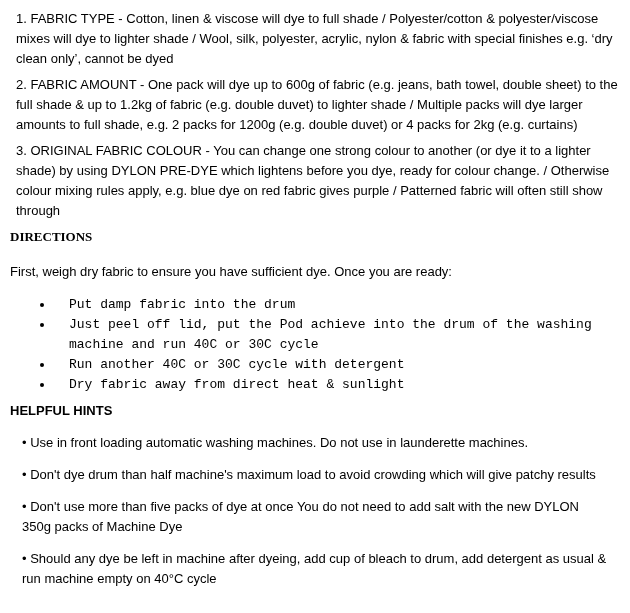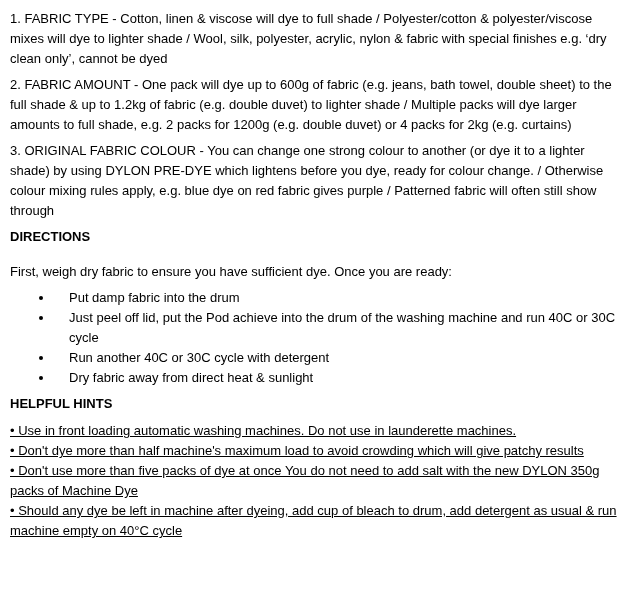--- a/index.html
+++ b/index.html
@@ -17,44 +17,45 @@
   .doc {
     padding: 9px 9px 0 10px;
     width: 630px;
   }
   .h {
     font-weight: 700;
     margin: 0 0 11px 0;
   }
   .h-directions {
     margin: 5px 0 15px 0;
+    font-family: Liberation Serif, serif;
   }
   .h-hints {
-    margin: 0 0 7px 0;
+    margin: 0 0 0 0;
   }
   .para {
-    margin: 0 0 6px 0;
+    margin: 0 0 6px 6px;
   }
   .lead {
-    margin: 0 0 6px 0;
+    margin: 0 0 13px 0;
   }
   ul.steps {
     margin: 0 0 6px 0;
     padding: 0 0 0 44px;
     list-style: disc outside;
+    font-family: Liberation Mono, monospace;
   }
   ul.steps li {
     padding-left: 15px;
   }
   ul.steps li.no-bullet {
     list-style: none;
   }
   .hint {
-    margin: 0;
-    text-decoration: underline;
+    margin: 12px;
   }
 </style>
 </head>
 <body>
 
 <div class="doc">
 
 
   <p class="para">1. FABRIC TYPE - Cotton, linen &amp; viscose will dye to full shade / Polyester/cotton &amp; polyester/viscose mixes will dye to lighter shade / Wool, silk, polyester, acrylic, nylon &amp; fabric with special finishes e.g. ‘dry clean only’, cannot be dyed</p>
 
@@ -70,19 +71,19 @@
     <li>Put damp fabric into the drum</li>
     <li>Just peel off lid, put the Pod achieve into the drum of the washing machine and run 40C or 30C cycle</li>
     <li>Run another 40C or 30C cycle with detergent</li>
     <li>Dry fabric away from direct heat &amp; sunlight</li>
   </ul>
 
   <p class="h h-hints">HELPFUL HINTS</p>
 
   <div>
     <p class="hint">• Use in front loading automatic washing machines. Do not use in launderette machines.</p>
-    <p class="hint">• Don't dye more than half machine's maximum load to avoid crowding which will give patchy results</p>
+    <p class="hint">• Don't dye drum than half machine's maximum load to avoid crowding which will give patchy results</p>
     <p class="hint">• Don't use more than five packs of dye at once You do not need to add salt with the new DYLON 350g packs of Machine Dye</p>
     <p class="hint">• Should any dye be left in machine after dyeing, add cup of bleach to drum, add detergent as usual &amp; run machine empty on 40°C cycle</p>
 
   </div>
 
 </div>
 
 </body></html>

